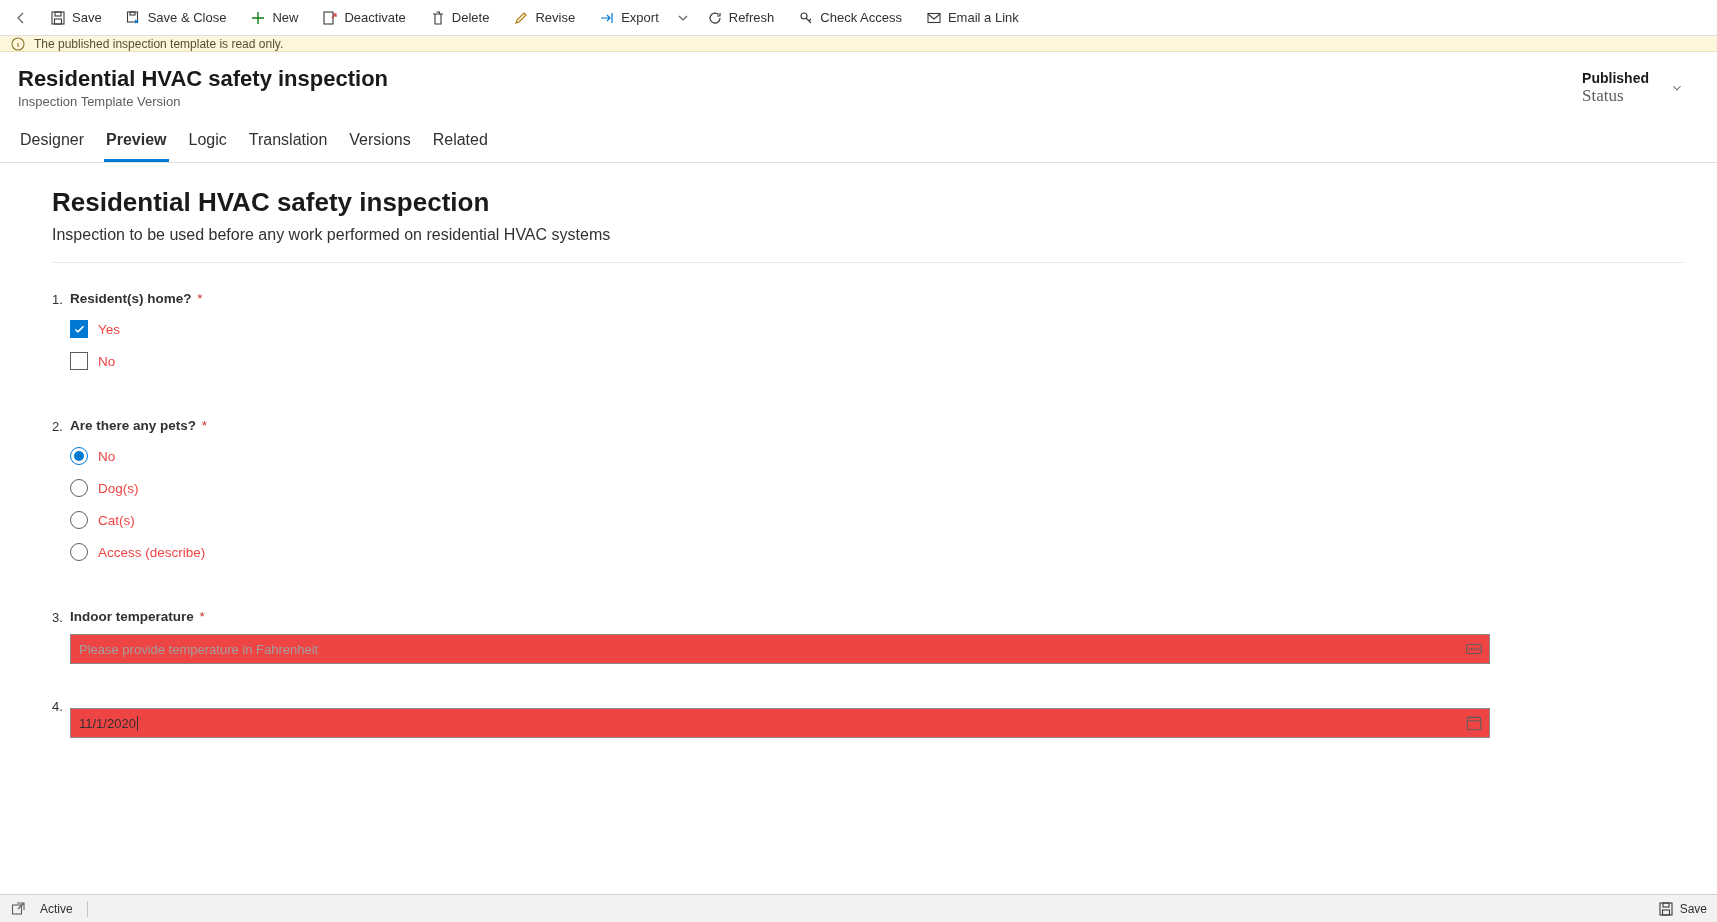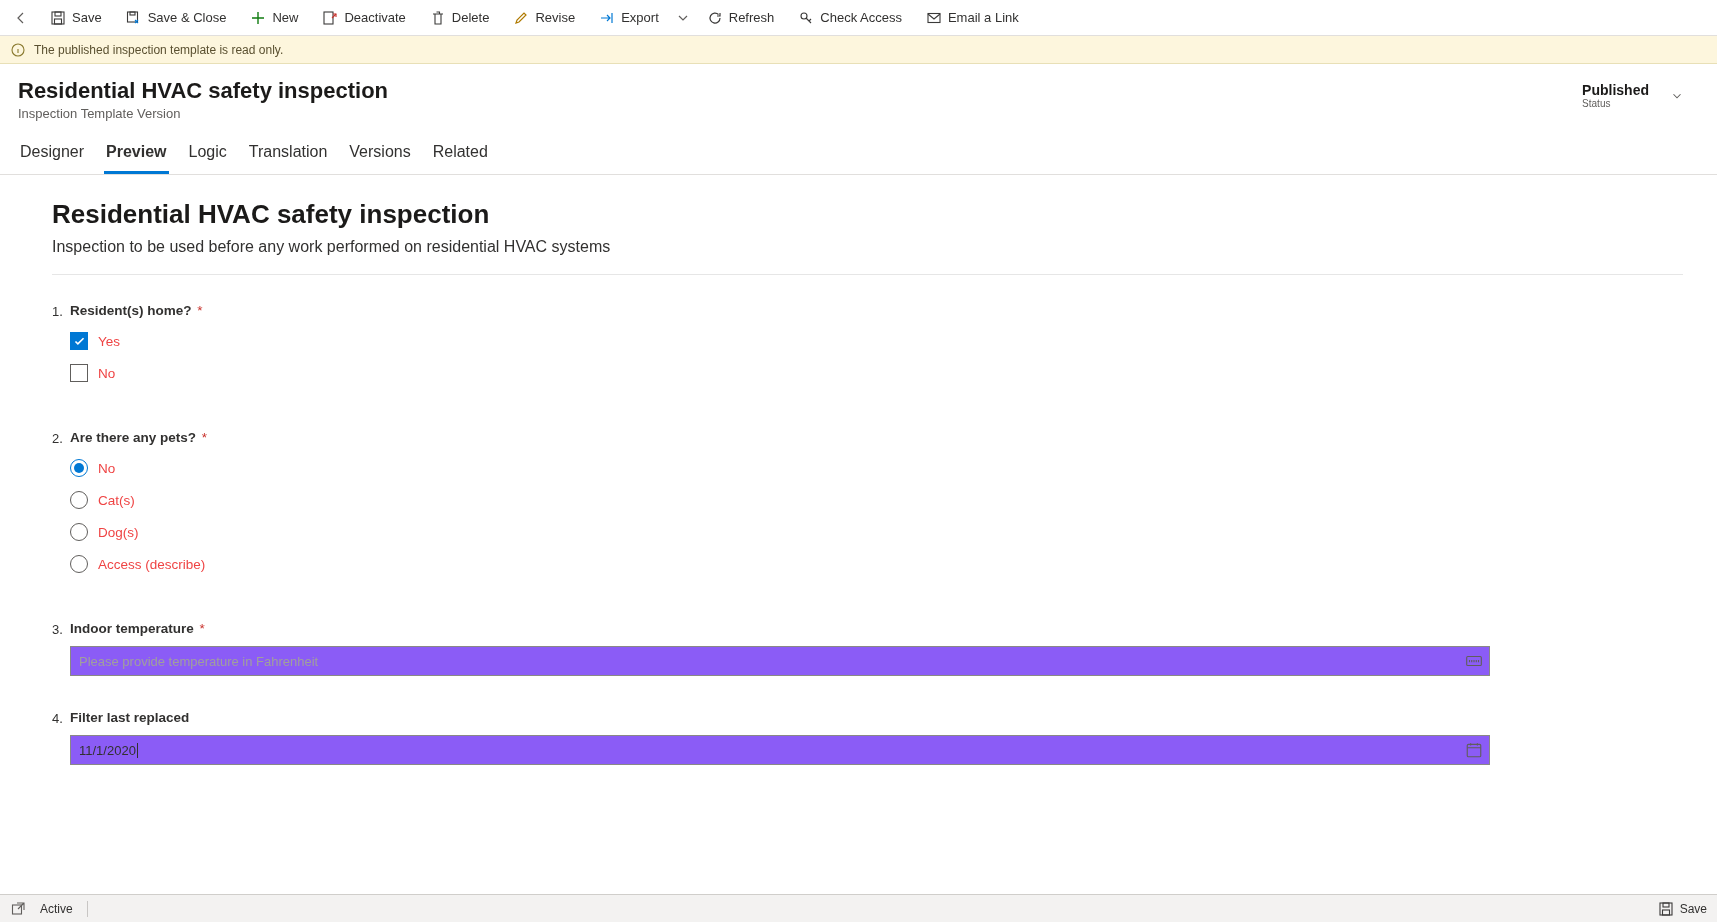--- a/index.html
+++ b/index.html
@@ -19,35 +19,35 @@
     color: #323130; cursor: pointer; border-radius: 2px;
   }
   .toolbar .back-btn { width: 30px; justify-content: center; padding: 0; }
   .toolbar .chev { width: 20px; justify-content: center; padding: 0; }
   .ic { display: inline-flex; width: 16px; height: 16px; align-items: center; justify-content: center; }
   .ic svg { width: 16px; height: 16px; display: block; }
 
   
   .notif {
     display: flex; align-items: center; gap: 8px;
-    padding: 0 10px; height: 28px;
+    padding: 0 10px; height: 16px;
     background: #fdf6dd; border-bottom: 1px solid #e8e0b7;
     font-size: 12px; color: #5a5030;
   }
 
   
   .page-header {
     display: flex; align-items: flex-start; justify-content: space-between;
     padding: 14px 18px 6px 18px;
   }
   .ph-left .title { font-size: 22px; font-weight: 600; color: #1b1a19; }
   .ph-left .subtitle { font-size: 13px; color: #605e5c; margin-top: 2px; }
   .ph-right { display: flex; align-items: center; gap: 16px; padding-top: 4px; margin-right: 10px;}
   .ph-right .stat-val { font-size: 14px; font-weight: 600; color: #1b1a19; }
-  .ph-right .stat-lbl { font-size: 10px; color: #605e5c; }
+  .ph-right .stat-lbl { font-size: 17px; color: #605e5c; font-family: Liberation Serif, serif; }
   .ph-chev { width: 24px; height: 24px; display:flex;align-items:center;justify-content:center; cursor:pointer; }
 
   
   .tabs {
     display: flex; gap: 18px; padding: 12px 18px 0 18px;
     border-bottom: 1px solid #e1dfdd; font-size: 16px;
   }
   .tab { padding: 4px 2px 10px 2px; cursor: pointer; color: #323130; }
   .tab.active { font-weight: 600; border-bottom: 3px solid #0078d4; }
 
@@ -81,21 +81,21 @@
     width: 18px; height: 18px; border: 1.5px solid #605e5c; border-radius: 50%;
     display:flex; align-items:center; justify-content:center; background:#fff;
   }
   .rad.sel { border-color: #0078d4; }
   .rad.sel::after { content:""; width: 10px; height: 10px; border-radius: 50%; background:#0078d4; }
 
   .text-input {
     width: 100%; max-width: 1420px;
     display: flex; align-items: center;
     border: 1px solid #8a8886; height: 30px; padding: 0 6px 0 8px;
-    font-size: 13px; color: #323130; margin-top: 10px; background: #8b5cf6;
+    font-size: 13px; color: #323130; margin-top: 10px; background: #ef4444;
   }
   .text-input input { flex:1; border: none; outline: none; font-size: 13px; color:#323130; background:transparent;}
   .text-input input::placeholder { color: #a19f9d; }
   .text-input .adorn { width: 18px; height: 18px; display:flex; align-items:center; justify-content:center; color:#605e5c; }
 
   .cursor-caret { border-right: 1px solid #323130; padding-right:1px;margin-top:32px;}
 
   
   .footer {
     height: 28px; border-top: 1px solid #d0cecb; background: #f3f2f1;
@@ -287,25 +287,25 @@
         <div class="q-label">
           <span>Are there any pets?</span><span class="ast"> *</span>
         </div>
         <div class="opts">
           <div class="opt">
             <span class="rad sel"></span>
             <span class="opt-label">No</span>
           </div>
           <div class="opt">
             <span class="rad"></span>
+            <span class="opt-label">Dog(s)</span>
+          </div>
+          <div class="opt">
+            <span class="rad"></span>
             <span class="opt-label">Cat(s)</span>
-          </div>
-          <div class="opt">
-            <span class="rad"></span>
-            <span class="opt-label">Dog(s)</span>
           </div>
           <div class="opt">
             <span class="rad"></span>
             <span class="opt-label">Access (describe)</span>
           </div>
         </div>
       </div>
     </div>
 
     <div class="q">
@@ -322,23 +322,20 @@
                 <path d="M4 7v2M6 7v2M8 7v2M10 7v2M12 7v2"></path>
               </svg>
           </span>
         </div>
       </div>
     </div>
 
     <div class="q" style="margin-bottom:10px;">
       <div class="q-num">4.</div>
       <div class="q-body">
-        <div class="q-label">
-          <span>Filter last replaced</span>
-        </div>
         <div class="text-input">
           <span><span class="cursor-caret">11/1/2020</span></span>
           <span style="flex:1"></span>
           <span class="adorn">
             <svg viewBox="0 0 16 16" fill="none" stroke="#605e5c" stroke-width="1">
                 <rect x="2" y="3" width="12" height="11" rx="1"></rect>
                 <path d="M2 6h12M5 2v2M11 2v2"></path>
               </svg>
           </span>
         </div>

